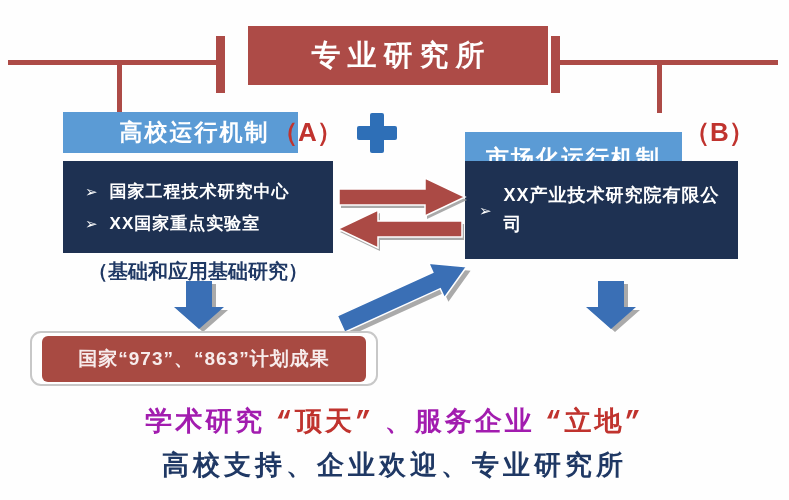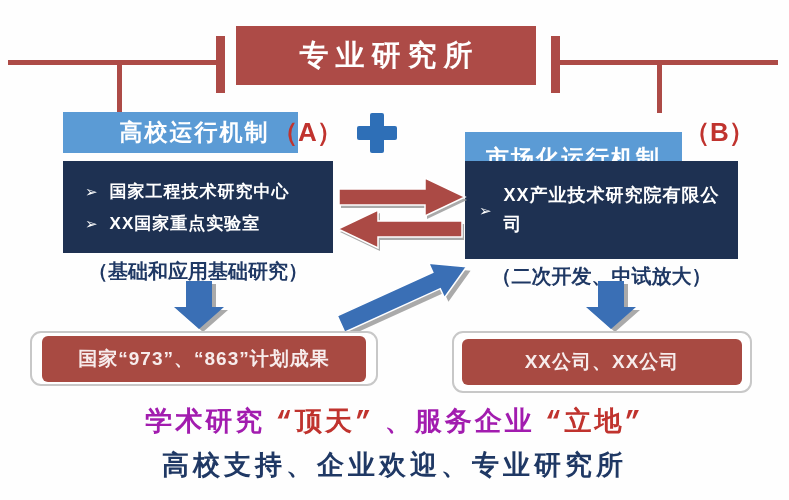--- a/index.html
+++ b/index.html
@@ -4,21 +4,21 @@
 <style>
   html,body{margin:0;padding:0;background:#ffffff;}
   .stage{
     position:relative;width:789px;height:500px;background:#fefefe;overflow:hidden;
     font-family:"Liberation Sans","DejaVu Sans",sans-serif;font-weight:bold;
   }
   .abs{position:absolute;}
   .redline{background:#ad4b47;}
   .banner-bar{background:#ad4b47;}
   .banner{
-    left:236px;top:26px;width:300px;height:59px;background:#ad4b47;
+    left:248px;top:26px;width:300px;height:59px;background:#ad4b47;
     display:flex;align-items:center;justify-content:center;
   }
   .banner-title{color:#ffffff;font-size:29px;letter-spacing:7px;padding-left:7px;}
   .hdr{
     background:#5b9bd5;display:flex;align-items:center;justify-content:center;
     color:#ffffff;font-size:23px;letter-spacing:2px;
   }
   .hdr-tag{
     display:flex;align-items:center;color:#c0332e;font-size:26px;height:41px;
   }
@@ -83,21 +83,20 @@
   </div>
 
   <div class="abs navybox" style="left:465px;top:161px;width:273px;height:98px;padding-left:14px;box-sizing:border-box;">
     <div class="bullet-line" style="font-size:18px;">
       <span class="bullet">➢</span>
       <span>XX产业技术研究院有限公司</span>
     </div>
   </div>
 
   <div class="abs caption" style="left:63px;top:258px;width:270px;">（基础和应用基础研究）</div>
-  <div class="abs caption" style="left:465px;top:263px;width:273px;">（二次开发、中试放大）</div>
 
   <svg class="abs" style="left:336px;top:172px;" width="132" height="80" viewBox="0 0 132 80">
     <polygon points="3,17 89,17 89,6 129,25 89,44 89,33 3,33" fill="#9b9b9b" opacity="0.85" transform="translate(2,3)"></polygon>
     <polygon points="3,17 89,17 89,6 129,25 89,44 89,33 3,33" fill="#ab4a45" stroke="#ffffff" stroke-width="1.5"></polygon>
     <polygon points="126,49 42,49 42,38 2,57 42,76 42,65 126,65" fill="#9b9b9b" opacity="0.85" transform="translate(2,3)"></polygon>
     <polygon points="126,49 42,49 42,38 2,57 42,76 42,65 126,65" fill="#ab4a45" stroke="#ffffff" stroke-width="1.5"></polygon>
   </svg>
 
   <svg class="abs" style="left:333px;top:248px;" width="148" height="88" viewBox="0 0 148 88">
     <g transform="translate(12,80) rotate(-24.5)">
@@ -115,25 +114,20 @@
   <svg class="abs" style="left:583px;top:281px;" width="58" height="54" viewBox="0 0 58 54">
     <polygon points="15,0 41,0 41,26 53,26 28,48 3,26 15,26" fill="#9b9b9b" opacity="0.85" transform="translate(4,3)"></polygon>
     <polygon points="15,0 41,0 41,26 53,26 28,48 3,26 15,26" fill="#3a6fb5"></polygon>
   </svg>
 
   <div class="abs result-outer" style="left:30px;top:331px;width:348px;height:55px;">
     <div class="result-inner" style="width:324px;height:46px;">
       <span>国家“973”、“863”计划成果</span>
     </div>
   </div>
-  <div class="abs result-outer" style="left:452px;top:331px;width:300px;height:62px;">
-    <div class="result-inner" style="width:280px;height:46px;">
-      <span>XX公司、XX公司</span>
-    </div>
-  </div>
 
   <div class="abs footer-line" style="top:403px;">
     <span class="navy-text">学术研究</span>
     <span class="red-text">“顶天”</span>
     <span class="navy-text">、服务企业</span>
     <span class="red-text">“立地”</span>
   </div>
   <div class="abs footer-line" style="top:447px;letter-spacing:4px;">高校支持、企业欢迎、专业研究所</div>
 
 </div>

